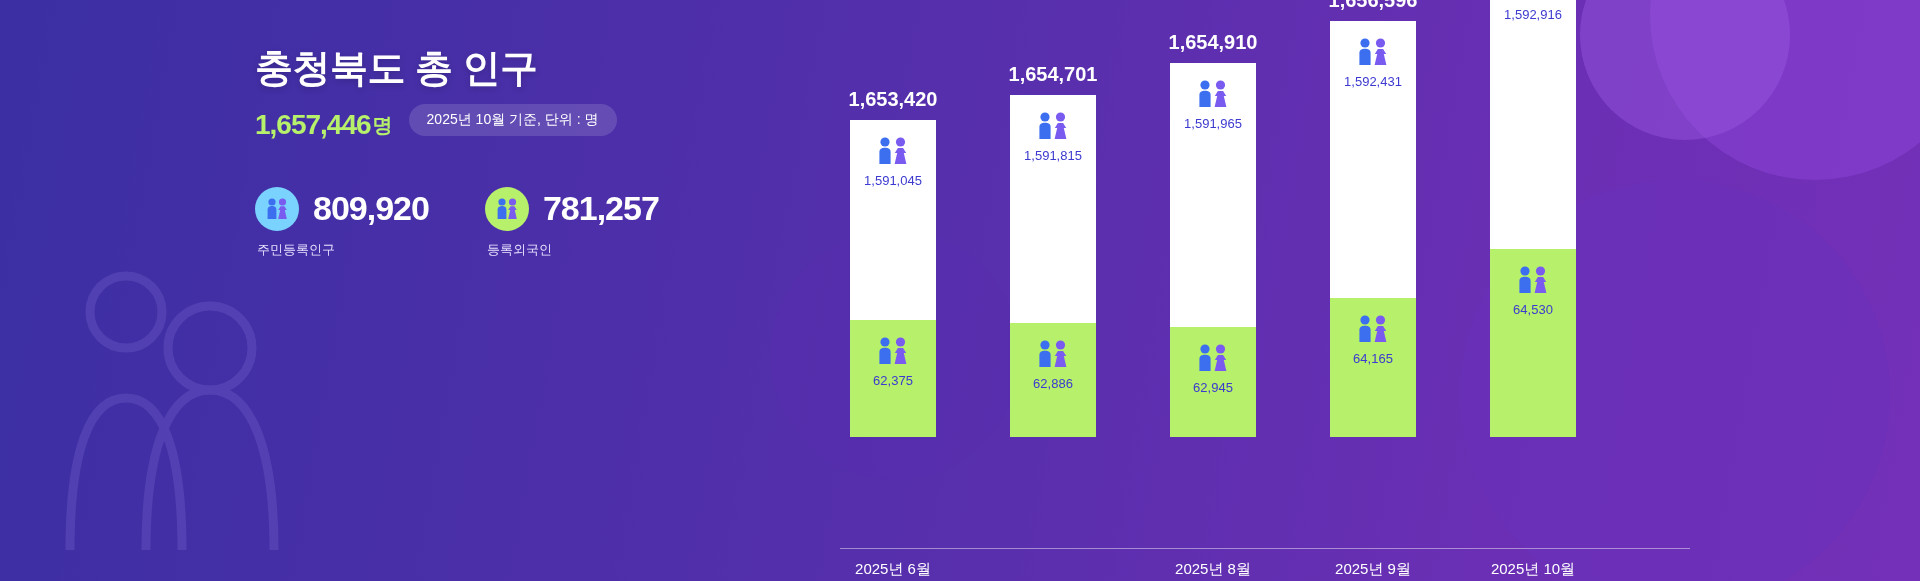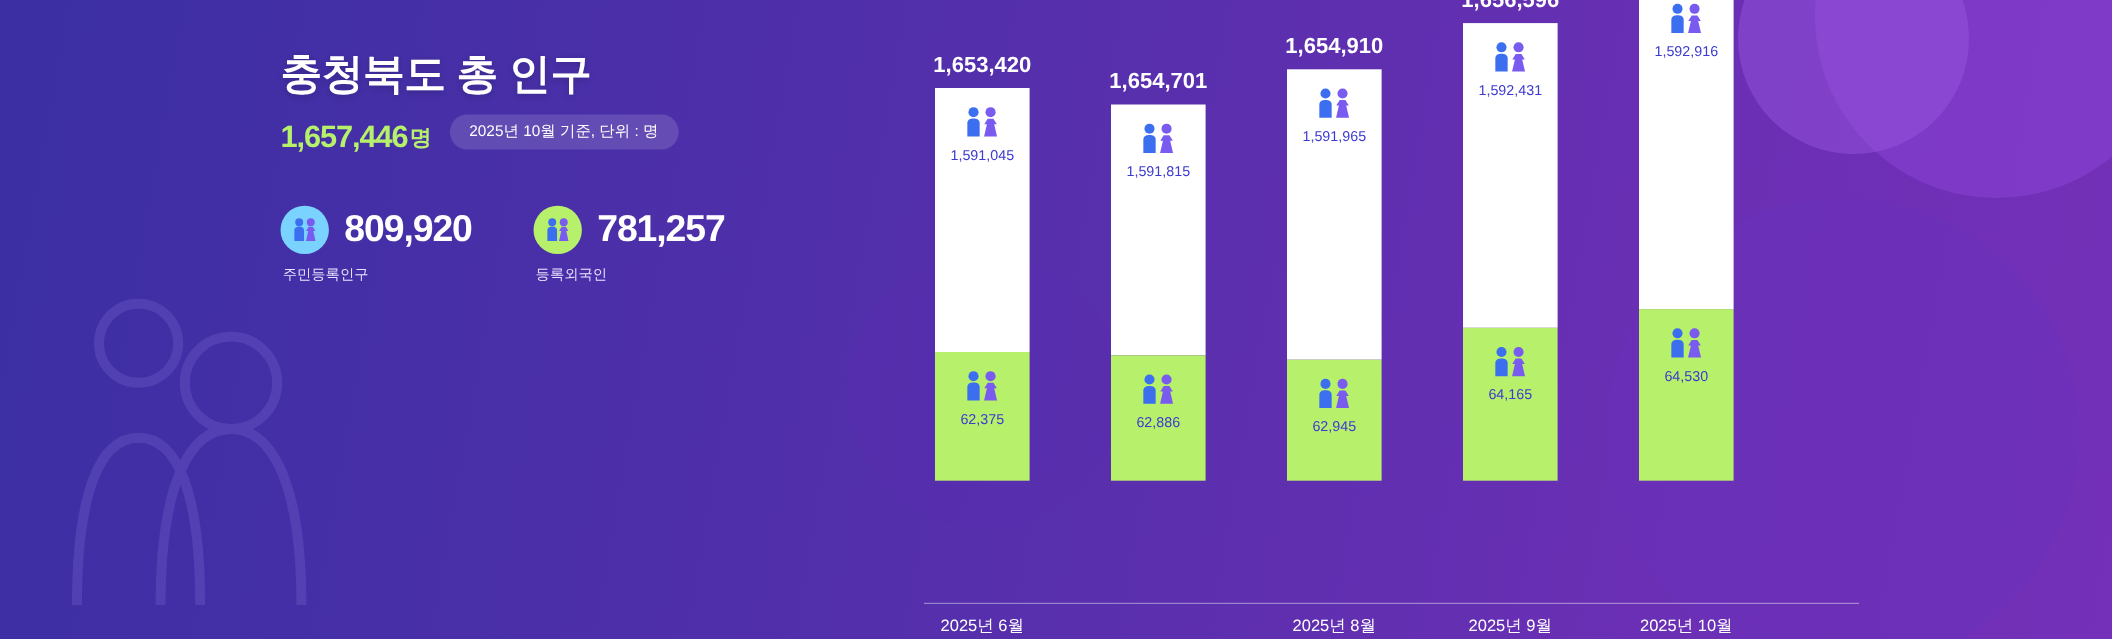--- a/index.html
+++ b/index.html
@@ -153,21 +153,21 @@
 
     </div>
   </div>
 
   <div class="chart">
     <div class="baseline"></div>
     <div class="bars" id="bars">
         <div class="barcol" style="left: 0px;">
           <div class="bartotal">1,653,420</div>
           <div class="barbody">
-            <div class="seg white" style="height: 240px;">
+            <div class="seg white" style="height: 200px;">
               <span class="icons"><svg width="40" height="30" viewBox="0 0 40 30">
         <g fill="#3c6ef0">
           <circle cx="12" cy="6" r="4.6"></circle>
           <path d="M6.4 28 L6.4 16 C6.4 13 8.8 11.8 12 11.8 C15.2 11.8 17.6 13 17.6 16 L17.6 28 Z"></path>
         </g>
         <g fill="#7a5bf0">
           <circle cx="27.5" cy="6" r="4.6"></circle>
           <path d="M21.6 28 L24.2 17 L21.8 17 L24.9 12 L30.1 12 L33.2 17 L30.8 17 L33.4 28 Z"></path>
         </g>
       </svg></span>
@@ -293,21 +293,21 @@
           <circle cx="12" cy="6" r="4.6"></circle>
           <path d="M6.4 28 L6.4 16 C6.4 13 8.8 11.8 12 11.8 C15.2 11.8 17.6 13 17.6 16 L17.6 28 Z"></path>
         </g>
         <g fill="#7a5bf0">
           <circle cx="27.5" cy="6" r="4.6"></circle>
           <path d="M21.6 28 L24.2 17 L21.8 17 L24.9 12 L30.1 12 L33.2 17 L30.8 17 L33.4 28 Z"></path>
         </g>
       </svg></span>
       <span class="segval">1,592,916</span>
             </div>
-            <div class="seg green" style="height: 156px;">
+            <div class="seg green" style="height: 188px;">
               <span class="icons"><svg width="40" height="30" viewBox="0 0 40 30">
         <g fill="#3c6ef0">
           <circle cx="12" cy="6" r="4.6"></circle>
           <path d="M6.4 28 L6.4 16 C6.4 13 8.8 11.8 12 11.8 C15.2 11.8 17.6 13 17.6 16 L17.6 28 Z"></path>
         </g>
         <g fill="#7a5bf0">
           <circle cx="27.5" cy="6" r="4.6"></circle>
           <path d="M21.6 28 L24.2 17 L21.8 17 L24.9 12 L30.1 12 L33.2 17 L30.8 17 L33.4 28 Z"></path>
         </g>
       </svg></span>

